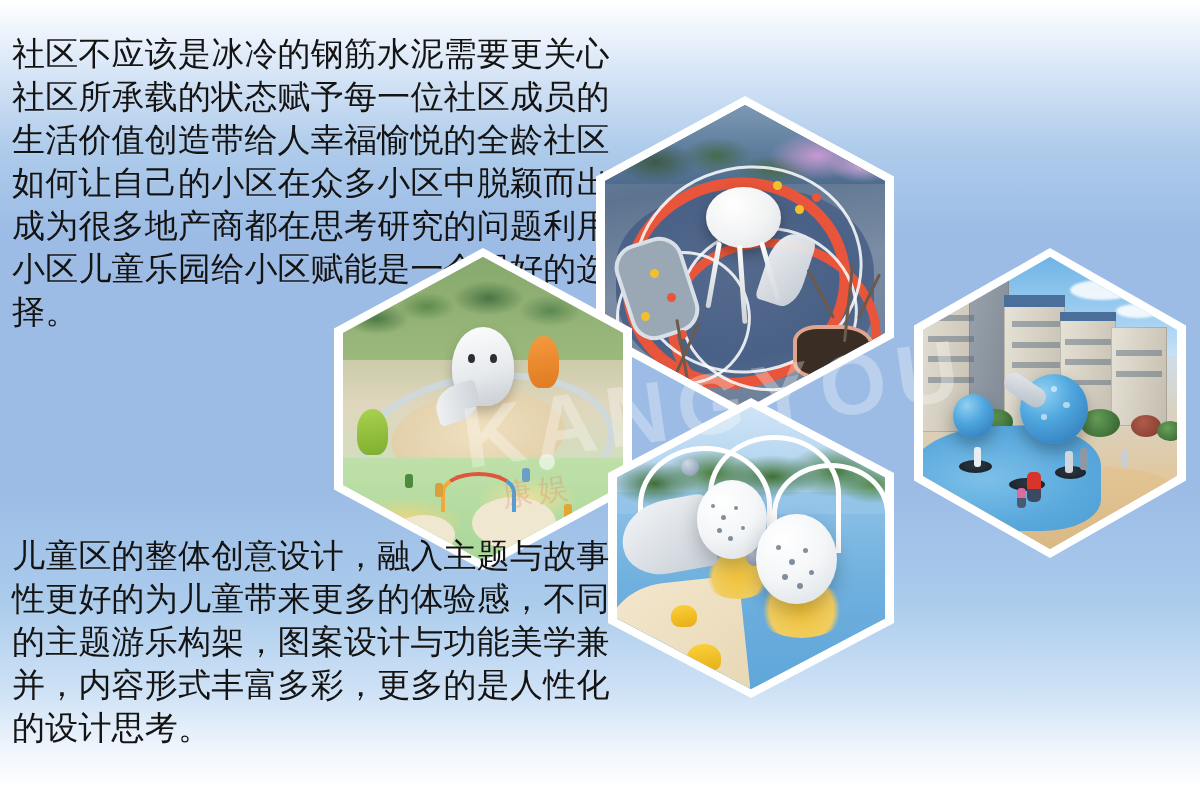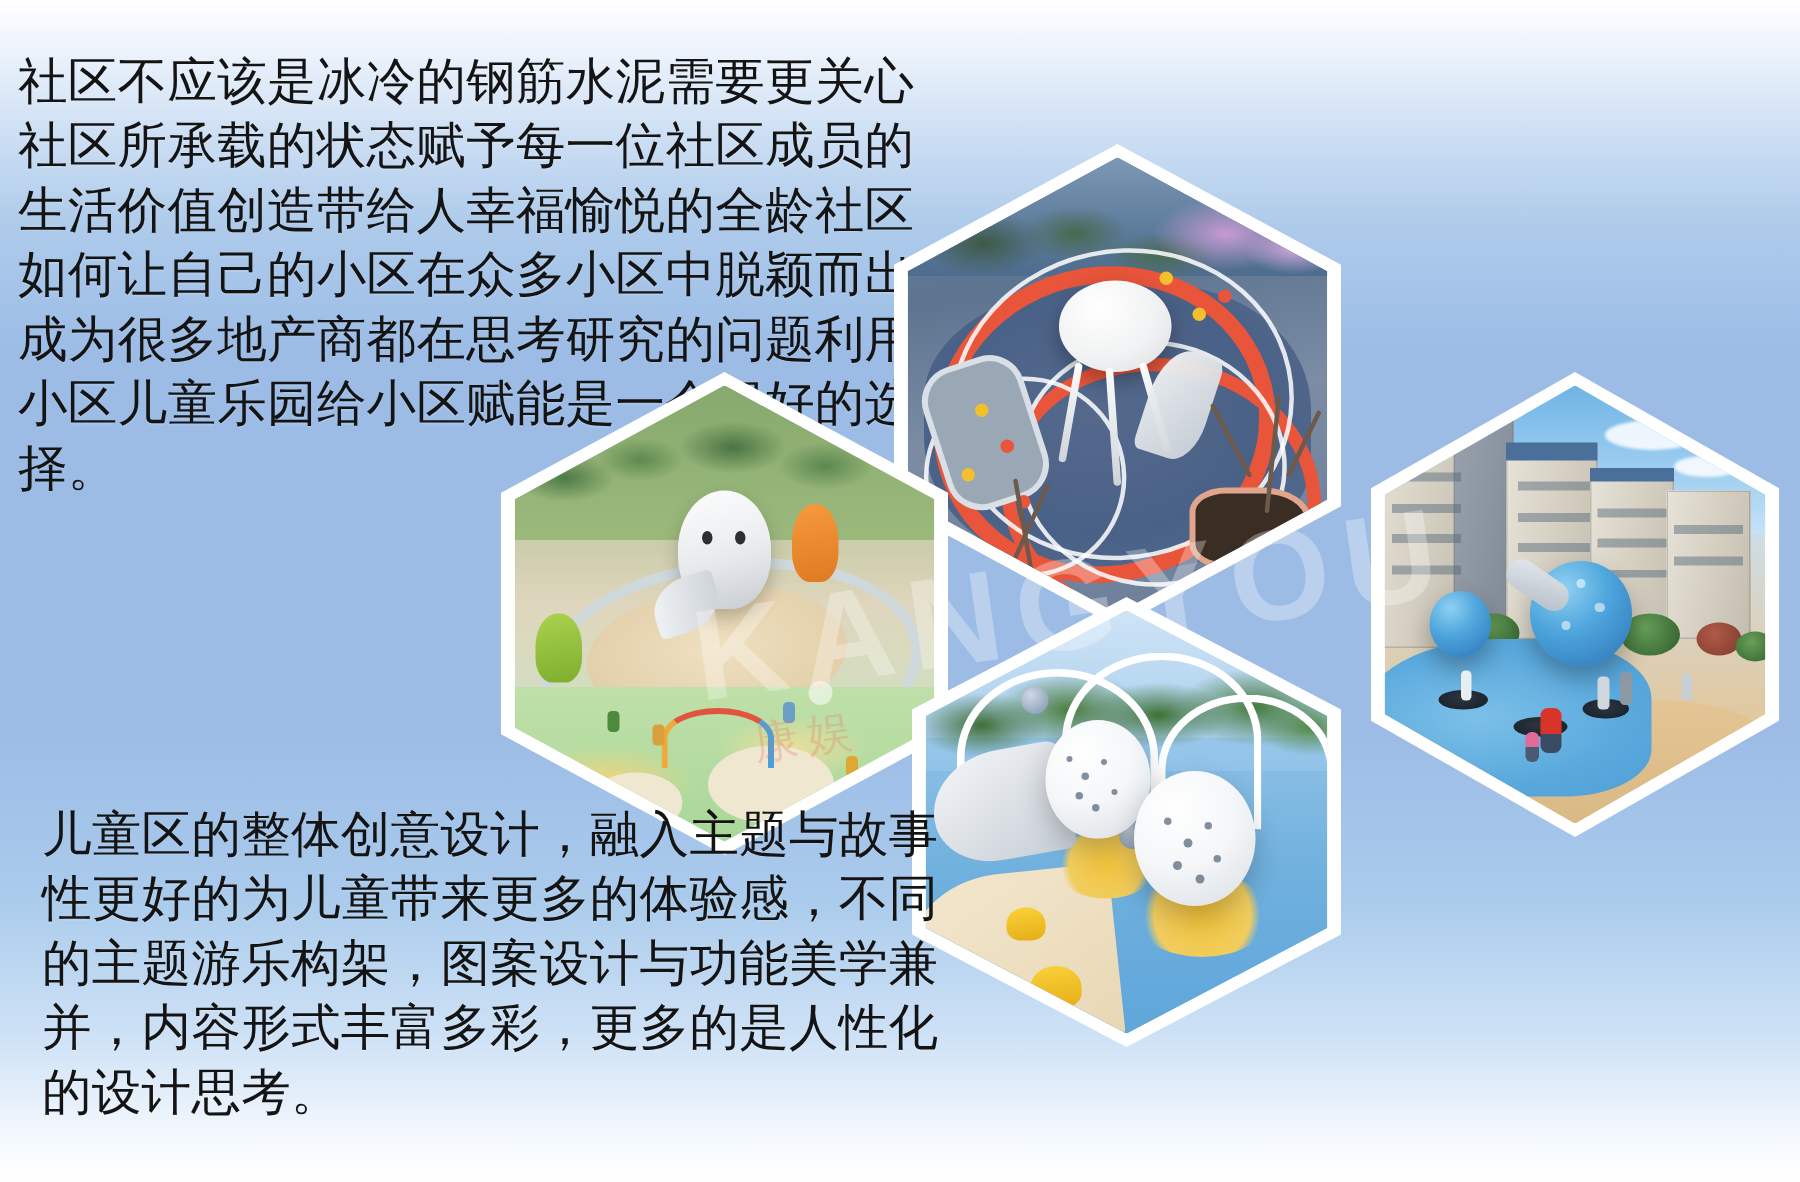--- a/index.html
+++ b/index.html
@@ -20,21 +20,21 @@
   .para{
     position:absolute;
     color:#141414;
     font-size:33px;
     line-height:43px;
     letter-spacing:0.2px;
     white-space:pre-line;
     text-shadow:0 1px 0 rgba(255,255,255,.12);
   }
   #para-top{left:12px;top:32px;width:600px;}
-  #para-bottom{left:28px;top:534px;width:600px;}
+  #para-bottom{left:12px;top:534px;width:600px;}
 
   
   .hex{
     position:absolute;
     -webkit-clip-path:polygon(50% 0%,100% 25%,100% 75%,50% 100%,0% 75%,0% 25%);
     clip-path:polygon(50% 0%,100% 25%,100% 75%,50% 100%,0% 75%,0% 25%);
     background:#ffffff;
   }
   .hex-inner{
     position:absolute;inset:9px;

